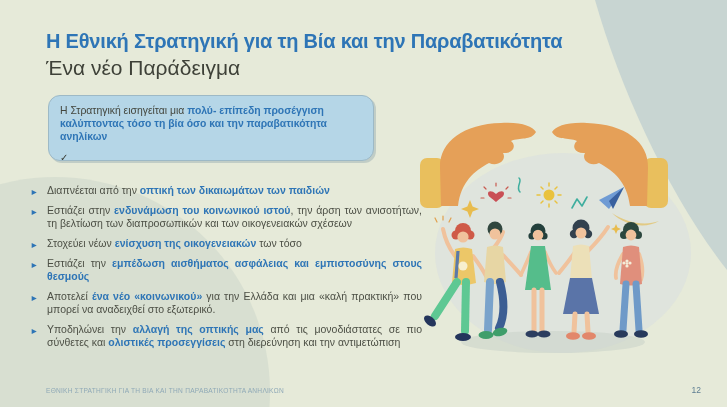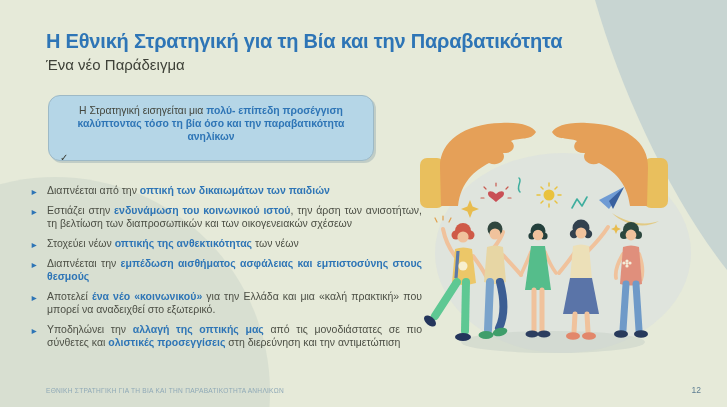--- a/index.html
+++ b/index.html
@@ -27,30 +27,30 @@
     width:430px;height:430px;border-radius:50%;
     background:rgba(170,188,182,0.22);
   }
   .title{
     position:absolute;left:46px;top:30px;width:620px;
     font-size:20px;font-weight:bold;color:var(--accent-blue,#2e75b6);
     letter-spacing:-0.2px;
   }
   .subtitle{
     position:absolute;left:46px;top:56px;width:400px;
-    font-size:15px;font-weight:normal;color:#3e4138;
+    font-size:21px;font-weight:normal;color:#3e4138;
   }
   .info-box{
     position:absolute;left:48px;top:95px;width:326px;
     background:var(--box-bg,#b5d6e7);
     border:1px solid #9db9c6;
     border-radius:12px;
     box-shadow:2px 2px 0 rgba(110,140,155,0.30);
     padding:8px 11px 9px 11px;
-    font-size:10.4px;line-height:13px;color:#43463d;text-align:center;
+    font-size:10.4px;line-height:13px;color:#43463d;
   }
   .info-box .hl{color:var(--accent-blue,#2e75b6);font-weight:bold;}
   .box-check{position:relative;margin-top:8px;padding-left:14px;}
   .box-check .check{position:absolute;left:0;top:0;color:#3a3d35;font-size:10px;}
   .bullets{
     position:absolute;left:30px;top:184px;width:392px;
     list-style:none;
   }
   .bullets li{
     position:relative;padding-left:17px;margin-bottom:7px;
@@ -89,22 +89,22 @@
   <div class="info-box">
     <p class="box-par"><span>Η Στρατηγική εισηγείται μια </span><span class="hl">πολύ- επίπεδη προσέγγιση καλύπτοντας τόσο τη βία όσο και την παραβατικότητα ανηλίκων</span></p>
     <p class="box-check">
       <span class="check">✓</span>
     </p>
   </div>
 
   <ul class="bullets" id="bullet-list">
       <li><span class="marker">►</span><span><span>Διαπνέεται από την </span><span class="hl">οπτική των δικαιωμάτων των παιδιών</span></span></li>
       <li><span class="marker">►</span><span><span>Εστιάζει στην </span><span class="hl">ενδυνάμωση του κοινωνικού ιστού</span><span>, την άρση των ανισοτήτων, τη βελτίωση των διαπροσωπικών και των οικογενειακών σχέσεων</span></span></li>
-      <li><span class="marker">►</span><span><span>Στοχεύει νέων </span><span class="hl">οπτικής της ανθεκτικότητας</span><span> των νέων</span></span></li>
-      <li><span class="marker">►</span><span><span>Διαπνέεται την </span><span class="hl">εμπέδωση αισθήματος ασφάλειας και εμπιστοσύνης στους θεσμούς</span></span></li>
+      <li><span class="marker">►</span><span><span>Στοχεύει νέων </span><span class="hl">ενίσχυση της οικογενειακών</span><span> των τόσο</span></span></li>
+      <li><span class="marker">►</span><span><span>Εστιάζει την </span><span class="hl">εμπέδωση αισθήματος ασφάλειας και εμπιστοσύνης στους θεσμούς</span></span></li>
       <li><span class="marker">►</span><span><span>Αποτελεί </span><span class="hl">ένα νέο «κοινωνικού»</span><span> για την Ελλάδα και μια «καλή πρακτική» που μπορεί να αναδειχθεί στο εξωτερικό.</span></span></li>
       <li><span class="marker">►</span><span><span>Υποδηλώνει την </span><span class="hl">αλλαγή της οπτικής μας</span><span> από τις μονοδιάστατες σε πιο σύνθετες και </span><span class="hl">ολιστικές προσεγγίσεις</span><span> στη διερεύνηση και την αντιμετώπιση</span></span></li>
     </ul>
 
   <svg class="illustration" viewBox="0 0 315 245">
 
     <ellipse cx="160" cy="135" rx="128" ry="100" fill="#dce2de" opacity="0.75"></ellipse>
 
     <ellipse cx="150" cy="224" rx="92" ry="11" fill="#c9d1c9" opacity="0.55"></ellipse>
 

